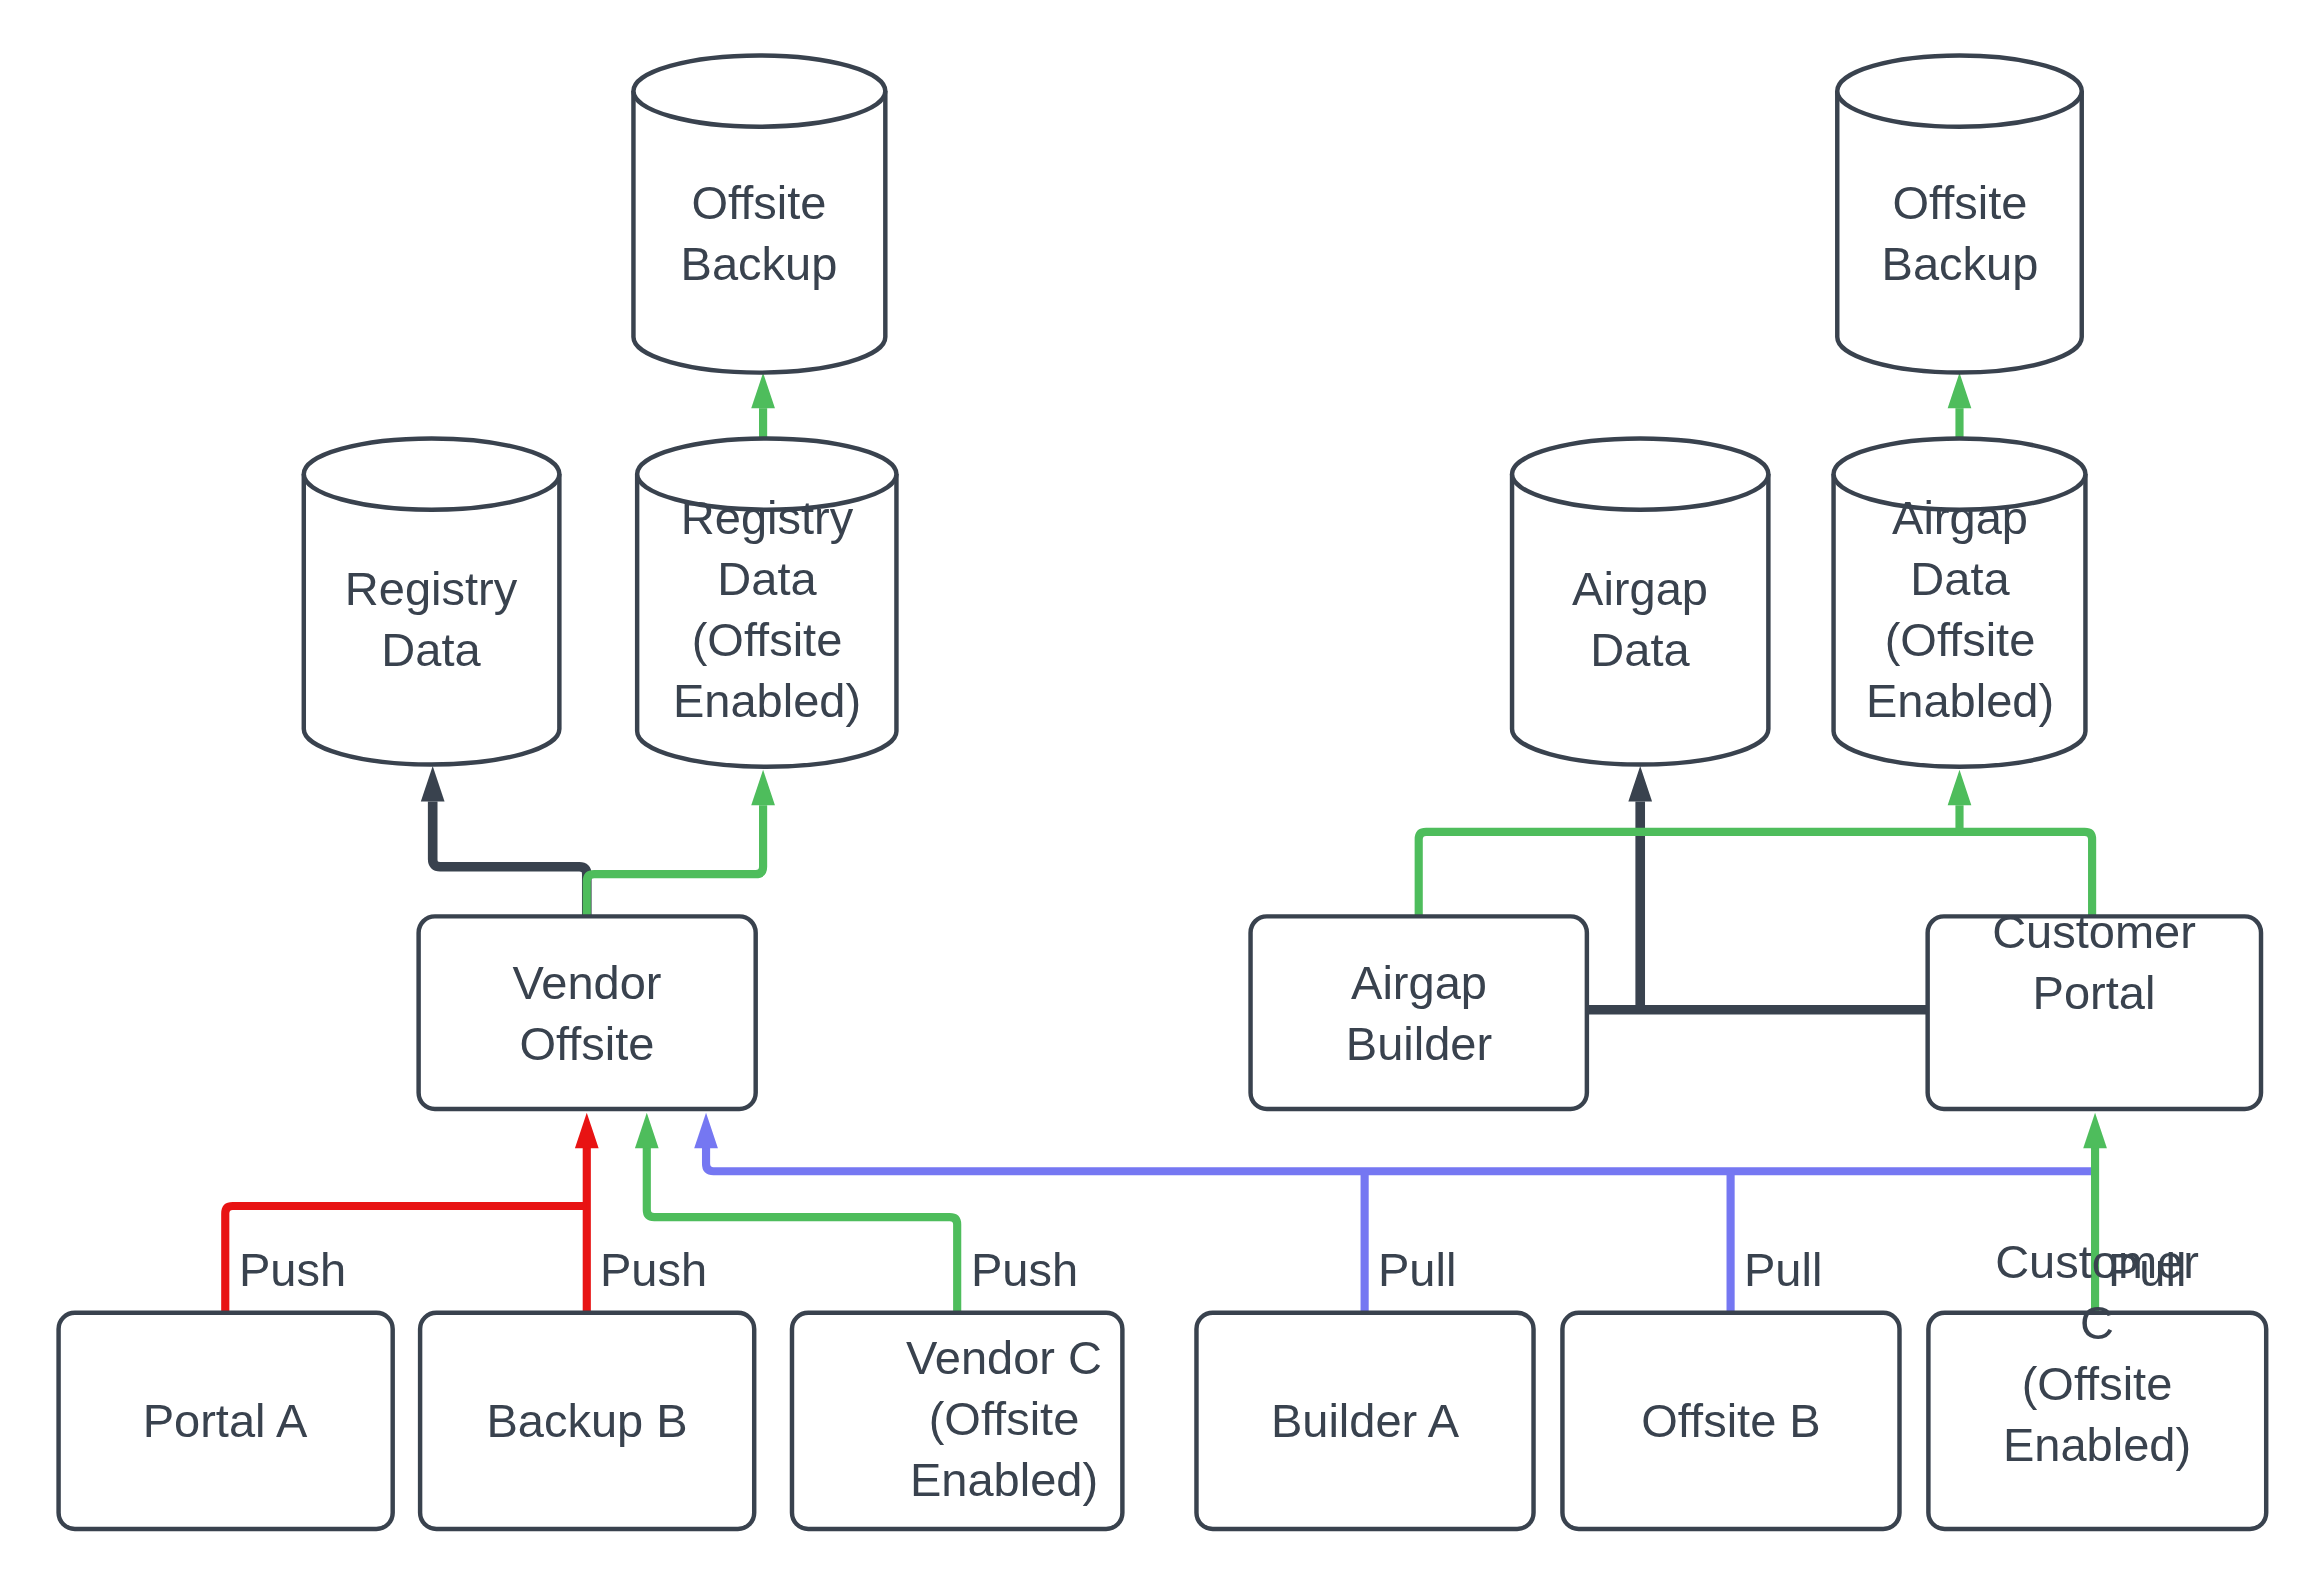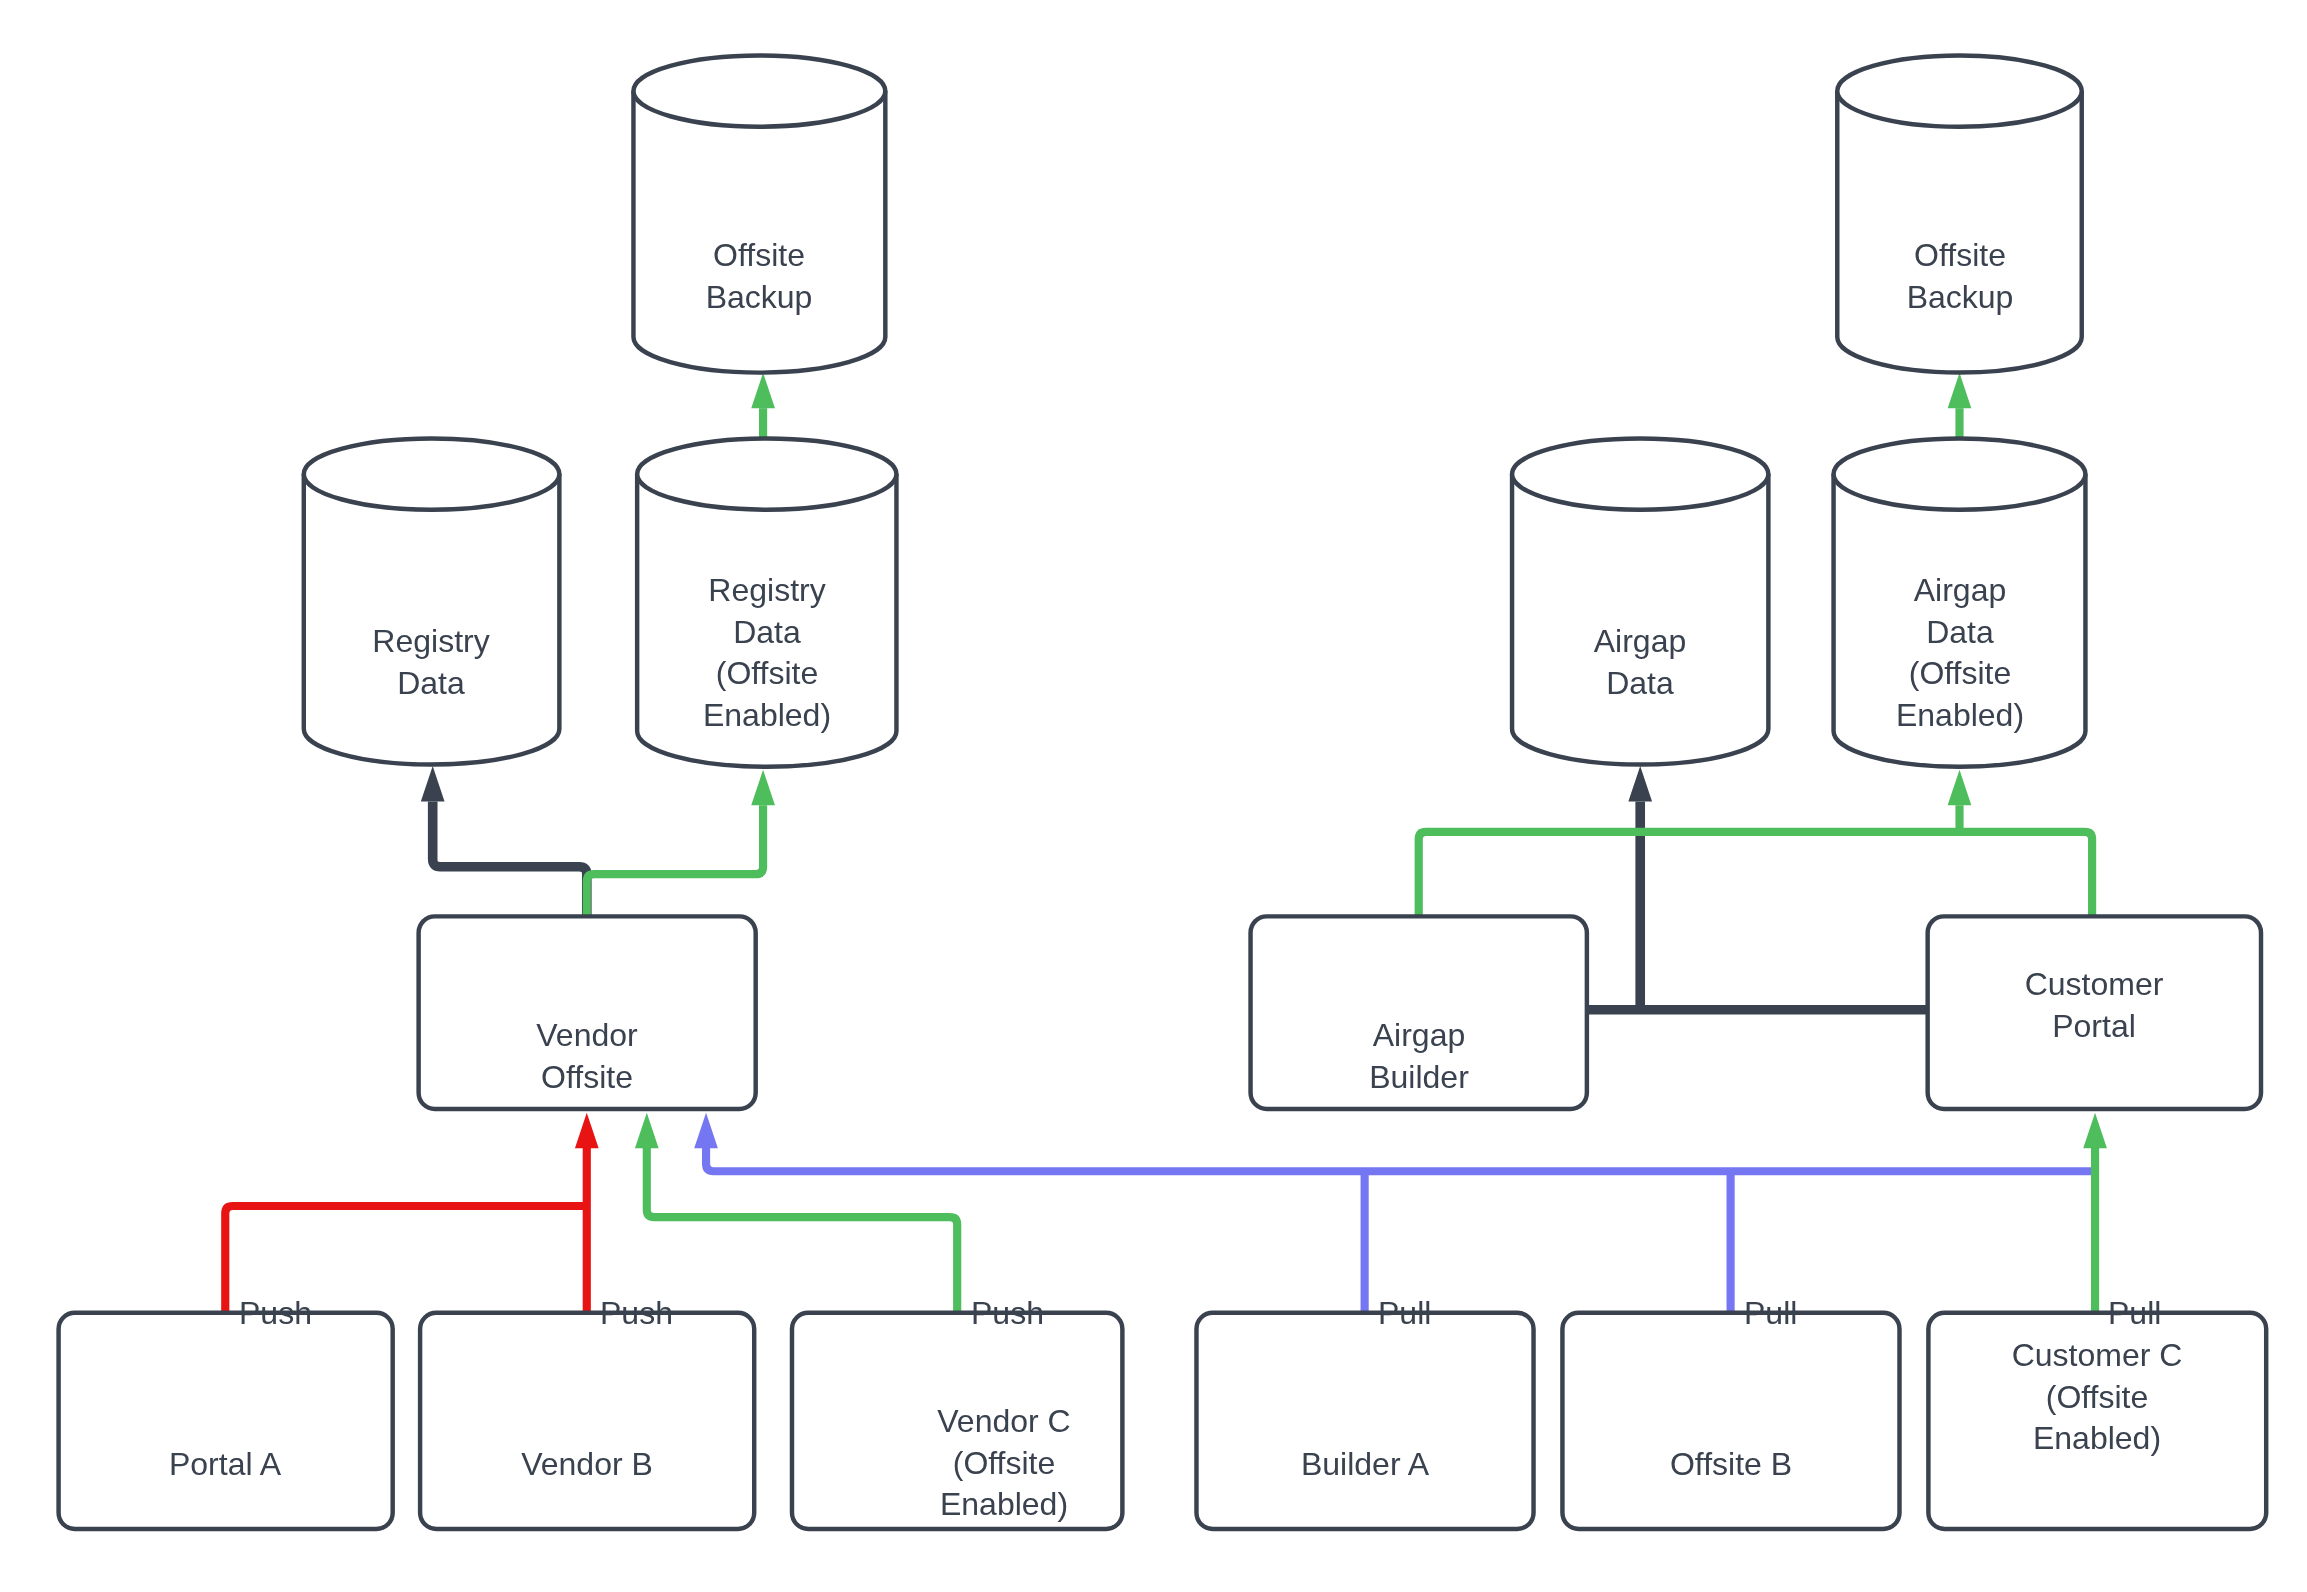--- a/index.html
+++ b/index.html
@@ -19,22 +19,22 @@
   .edge.red{stroke:var(--red,#e81313);}
   .edge.green{stroke:var(--green,#4ebd5c);}
   .edge.blue{stroke:var(--blue,#7577f2);}
   .ah{stroke:none;}
   .ah.dark{fill:var(--stroke,#39424e);}
   .ah.red{fill:var(--red,#e81313);}
   .ah.green{fill:var(--green,#4ebd5c);}
   .ah.blue{fill:var(--blue,#7577f2);}
   .lbl{
     position:absolute;transform:translate(-50%,-50%);
-    font-size:32px;line-height:1.3;color:var(--text,#39424e);
-    white-space:pre-line;text-align:center;margin-top:44px;
+    font-size:47px;line-height:1.3;color:var(--text,#39424e);
+    white-space:pre-line;text-align:center;
   }
   .lbl.edge-lbl{transform:translate(0,-50%);text-align:center;}
 </style>
 </head>
 <body>
 
 <svg class="canvas" width="2307" height="1592" viewBox="0 0 3114 2149">
 
   <g>
 
@@ -125,21 +125,21 @@
 Backup</div>
 <div class="lbl" style="left:431px;top:619px">Registry
 Data</div>
 <div class="lbl" style="left:767px;top:609px">Registry
 Data
 (Offsite
 Enabled)</div>
 <div class="lbl" style="left:587px;top:1013px">Vendor
 Offsite</div>
 <div class="lbl" style="left:225px;top:1421px">Portal A</div>
-<div class="lbl" style="left:587px;top:1421px">Vendor B</div>
+<div class="lbl" style="left:587px;top:1421px">Backup B</div>
 <div class="lbl" style="left:1004px;top:1419px">Vendor C
 (Offsite
 Enabled)</div>
 <div class="lbl" style="left:1960px;top:233px">Offsite
 Backup</div>
 <div class="lbl" style="left:1640px;top:619px">Airgap
 Data</div>
 <div class="lbl" style="left:1960px;top:609px">Airgap
 Data
 (Offsite

